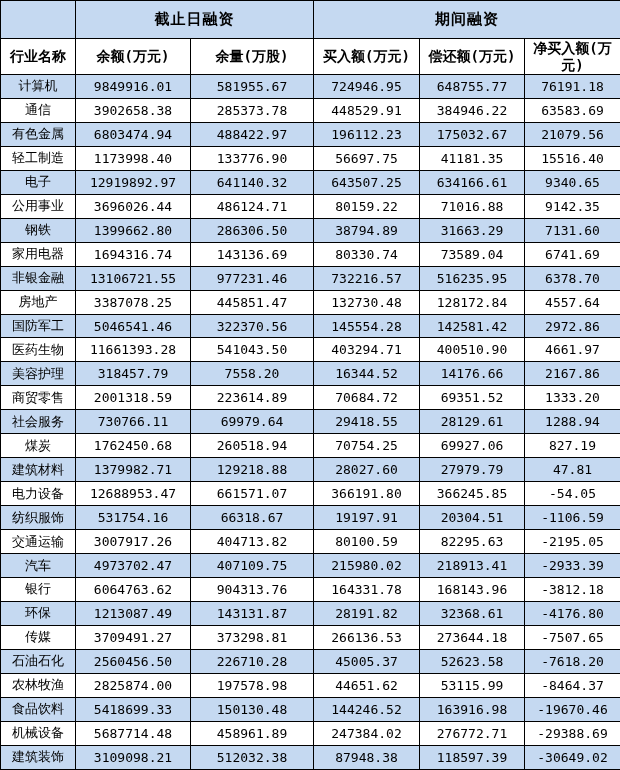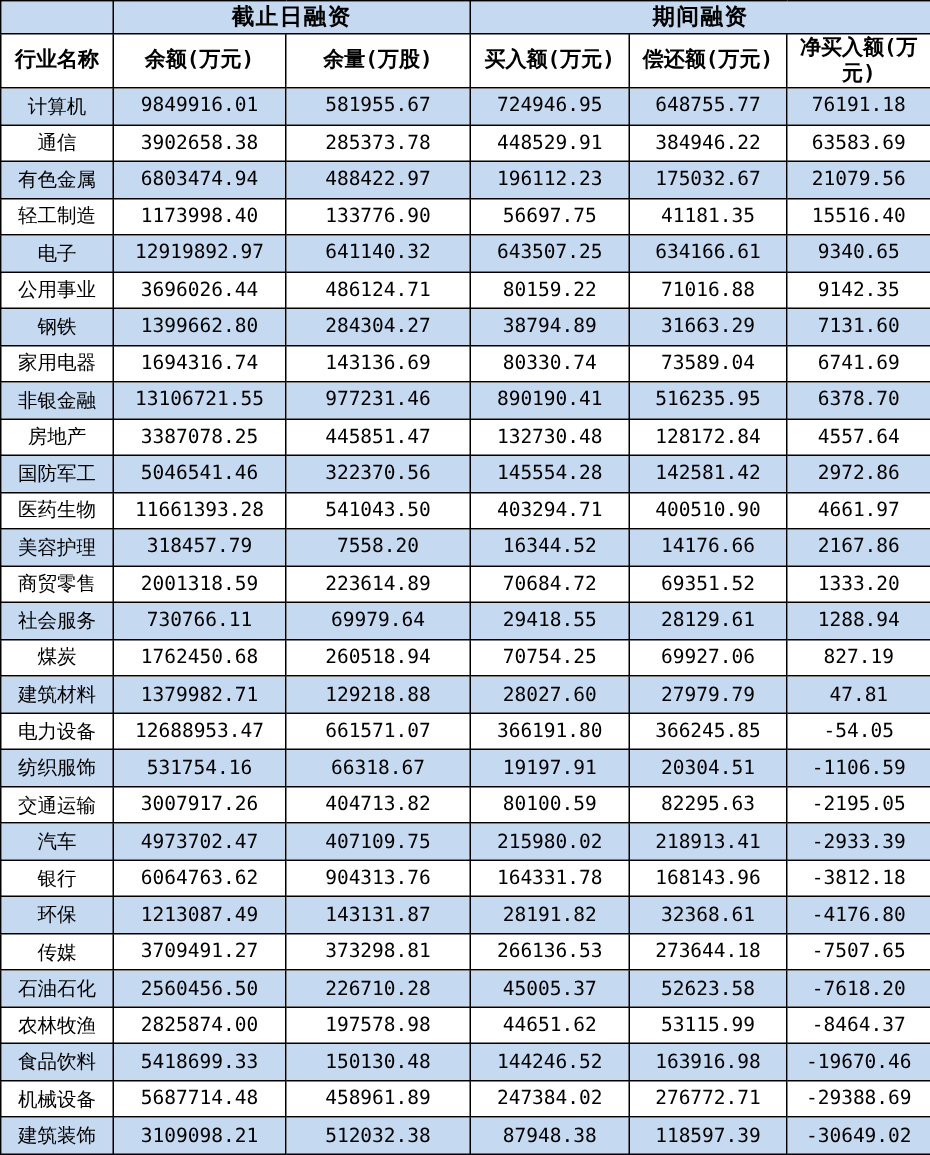--- a/index.html
+++ b/index.html
@@ -27,21 +27,21 @@
     table-layout: fixed;
   }
   .fin-table th, .fin-table td {
     border: 1px solid var(--border-color);
     text-align: center;
     vertical-align: middle;
     padding: 0 1px;
     overflow: hidden;
     white-space: nowrap;
   }
-  tr.group-row { height: 22px; font-family: Liberation Mono, monospace; }
+  tr.group-row { height: 38px; font-family: Liberation Mono, monospace; }
   tr.group-row th {
     background: var(--band-blue);
     font-size: 15px;
     font-weight: bold;
     letter-spacing: 1px;
   }
   tr.group-row th.corner { background: var(--band-blue); }
   tr.sub-row { height: 36px; margin-left: 29px; }
   tr.sub-row th {
     background: var(--white);
@@ -131,38 +131,38 @@
           <td class="industry">公用事业</td>
           <td>3696026.44</td>
           <td>486124.71</td>
           <td>80159.22</td>
           <td>71016.88</td>
           <td>9142.35</td>
         </tr>
         <tr>
           <td class="industry">钢铁</td>
           <td>1399662.80</td>
-          <td>284304.27</td>
+          <td>286306.50</td>
           <td>38794.89</td>
           <td>31663.29</td>
           <td>7131.60</td>
         </tr>
         <tr>
           <td class="industry">家用电器</td>
           <td>1694316.74</td>
           <td>143136.69</td>
           <td>80330.74</td>
           <td>73589.04</td>
           <td>6741.69</td>
         </tr>
         <tr>
           <td class="industry">非银金融</td>
           <td>13106721.55</td>
           <td>977231.46</td>
-          <td>890190.41</td>
+          <td>732216.57</td>
           <td>516235.95</td>
           <td>6378.70</td>
         </tr>
         <tr>
           <td class="industry">房地产</td>
           <td>3387078.25</td>
           <td>445851.47</td>
           <td>132730.48</td>
           <td>128172.84</td>
           <td>4557.64</td>

